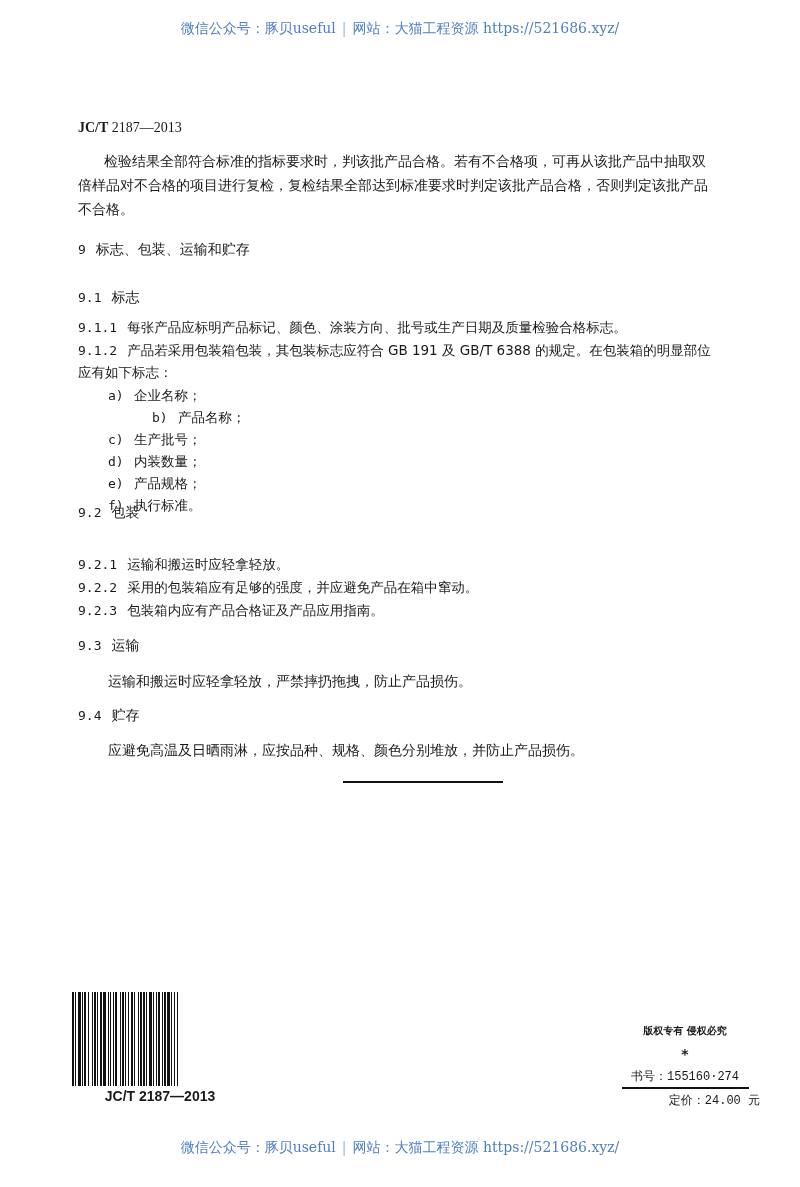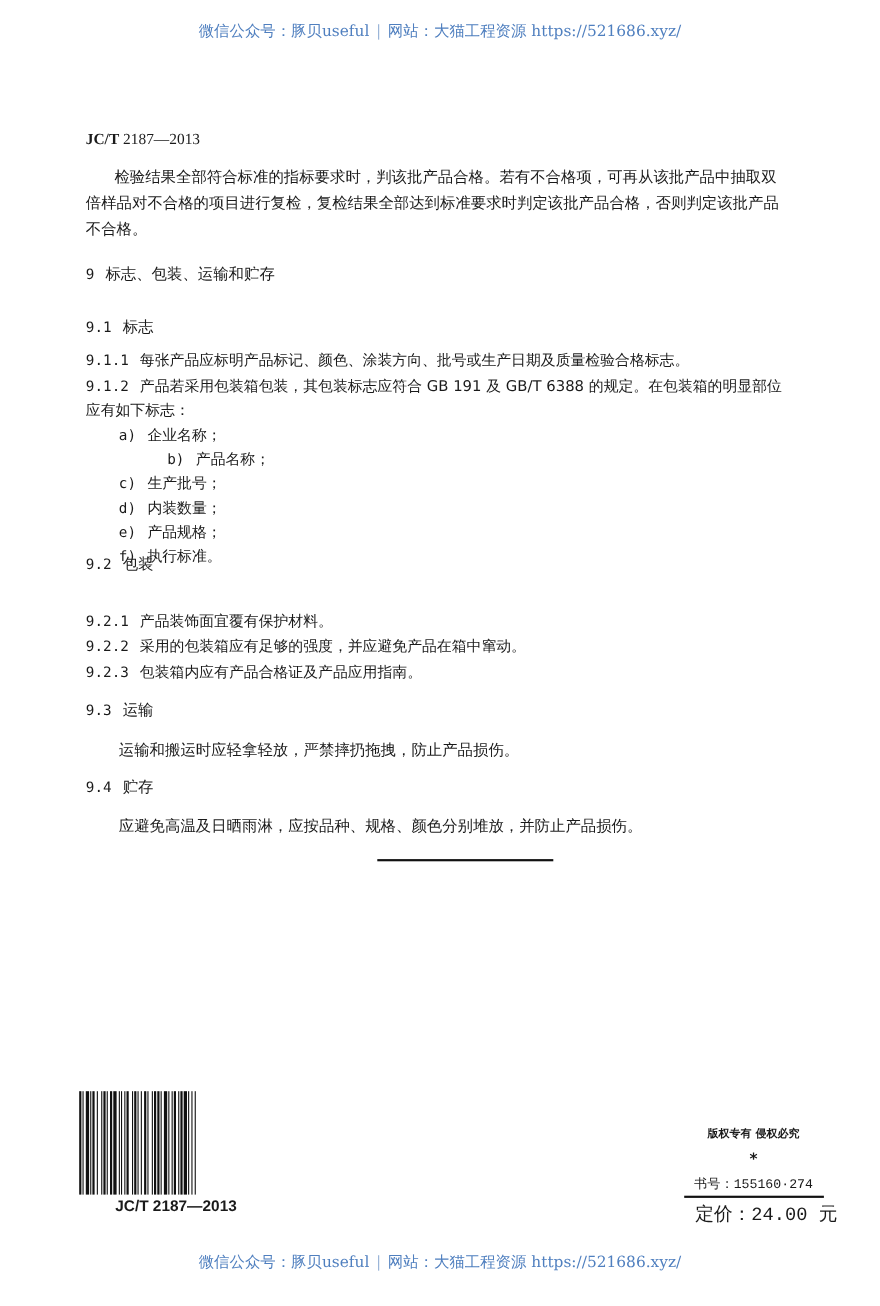--- a/index.html
+++ b/index.html
@@ -21,21 +21,21 @@
   .list-item .mk { display: inline-block; width: 26px; font-family: "DejaVu Sans Mono", "Liberation Mono", monospace; font-size: 13px; }
   .endline { left: 343px; top: 781px; width: 160px; height: 2px; background: #111; }
   .barcode { left: 72px; top: 992px; width: 176px; height: 94px; display: flex; align-items: stretch; }
   .barcode span { display: block; background: #111; height: 100%; }
   .barcode-label { left: 72px; top: 1088px; width: 176px; text-align: center; font-size: 14px;
                    font-family: "Liberation Sans", sans-serif; font-weight: bold; }
   .rights { left: 610px; top: 1024px; width: 150px; text-align: center; font-size: 10px; font-weight: bold; }
   .star { left: 610px; top: 1046px; width: 150px; text-align: center; font-size: 14px; font-weight: bold; }
   .bookno { left: 610px; top: 1068px; width: 150px; text-align: center; font-size: 12px; }
   .price-rule { left: 622px; top: 1087px; width: 127px; height: 2px; background: #111; }
-  .price { left: 632px; top: 1092px; width: 150px; text-align: left; font-size: 17px; }
+  .price { left: 610px; top: 1092px; width: 150px; text-align: right; font-size: 12px; }
   .mono { font-family: Liberation Mono, monospace; }
 </style>
 </head>
 <body>
 
 <div class="abs watermark" style="top:20px;">
   <span>微信公众号：豚贝useful</span><span class="sep">|</span><span>网站：大猫工程资源 https://521686.xyz/</span>
 </div>
 
 <div class="abs doccode">
@@ -66,21 +66,21 @@
 <div class="abs list-item" style="left:108px; top:409px;margin-left:44px;"><span class="mk">b)</span><span>产品名称；</span></div>
 <div class="abs list-item" style="left:108px; top:431px;"><span class="mk">c)</span><span>生产批号；</span></div>
 <div class="abs list-item" style="left:108px; top:453px;"><span class="mk">d)</span><span>内装数量；</span></div>
 <div class="abs list-item" style="left:108px; top:475px;"><span class="mk">e)</span><span>产品规格；</span></div>
 <div class="abs list-item" style="left:108px; top:497px;"><span class="mk">f)</span><span>执行标准。</span></div>
 
 <div class="abs h-sec" style="left:78px; top:504px;">
   <span class="num">9.2</span><span>包装</span>
 </div>
 <div class="abs clause" style="left:78px; top:556px;">
-  <span class="num">9.2.1</span><span>产品装饰面宜覆有保护材料。</span>
+  <span class="num">9.2.1</span><span>运输和搬运时应轻拿轻放。</span>
 </div>
 <div class="abs clause" style="left:78px; top:579px;">
   <span class="num">9.2.2</span><span>采用的包装箱应有足够的强度，并应避免产品在箱中窜动。</span>
 </div>
 <div class="abs clause" style="left:78px; top:602px;">
   <span class="num">9.2.3</span><span>包装箱内应有产品合格证及产品应用指南。</span>
 </div>
 
 <div class="abs h-sec" style="left:78px; top:637px;">
   <span class="num">9.3</span><span>运输</span>

